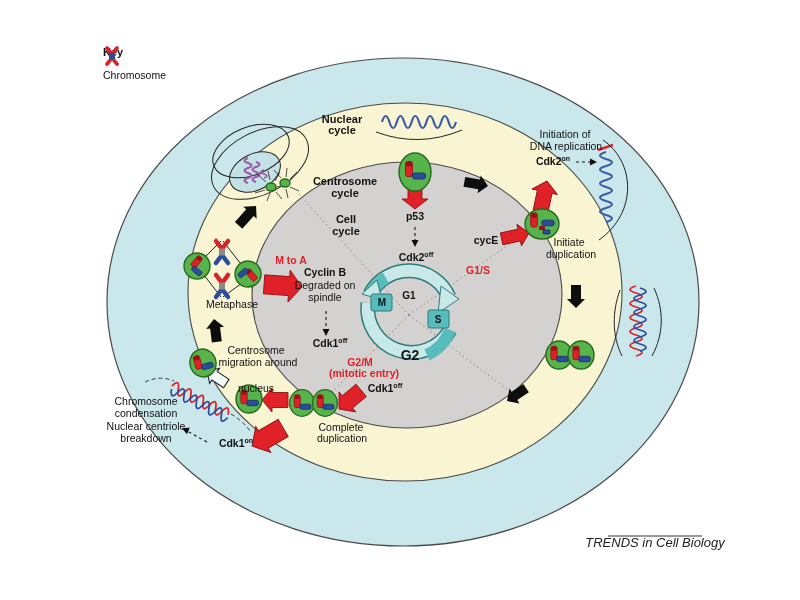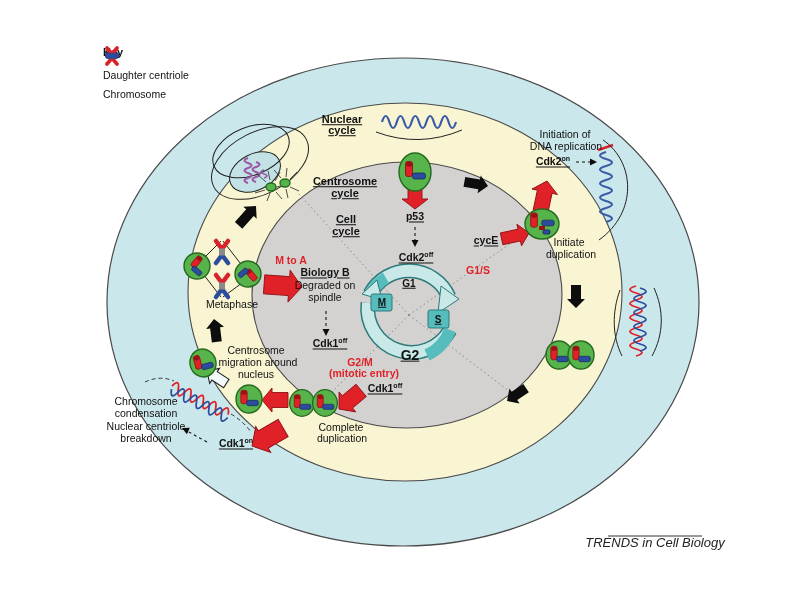--- a/index.html
+++ b/index.html
@@ -7,21 +7,21 @@
     --c-green:#56b44a; --c-red:#e02128; --c-blue:#2c4d9e;
     --c-teal-light:#c9e9e9; --c-teal-dark:#57bcbc; --c-purple:#9b59a8;
     --c-text-red:#e02128;
   }
   html,body{margin:0;padding:0;background:#fff;}
   .stage{position:relative;width:800px;height:600px;background:#fff;overflow:hidden;
          font-family:"Liberation Sans",sans-serif;}
   .stage svg{position:absolute;left:0;top:0;}
   .lbl{position:absolute;transform:translate(-50%,-50%);font-size:10.5px;line-height:1.05;
        color:#111;white-space:nowrap;}
-  .b{font-weight:bold;text-decoration:underline;}
+  .b{font-weight:bold;}
   .t11{font-size:11px;}
   .r{color:var(--c-text-red);font-weight:bold;}
   .it{font-style:italic;font-size:13px;color:#222;}
   sup{font-size:7px;line-height:0;font-weight:bold;}
   
   .el-outer{fill:var(--c-outer);stroke:#4a4a4a;stroke-width:1.2;}
   .el-ring{fill:var(--c-ring);stroke:#4a4a4a;stroke-width:1.1;}
   .el-disc{fill:var(--c-disc);stroke:#4a4a4a;stroke-width:1.1;}
   .green{fill:var(--c-green);stroke:#25691f;stroke-width:1.4;}
   .redfill{fill:var(--c-red);stroke:#8f1015;stroke-width:0.9;}
@@ -230,69 +230,63 @@
     <rect x="371" y="294" width="21" height="17" rx="2" class="tealpatch"></rect>
     <rect x="428" y="310" width="21" height="18" rx="2" class="tealpatch"></rect>
   </g>
 
   <line x1="608" y1="536" x2="702" y2="536" stroke="#333" stroke-width="1"></line>
 </svg>
 
 <div class="key">
   <div class="key-title">Key</div>
   <div class="key-row">
-    <svg width="18" height="19" viewBox="-9 -9.5 18 19">
-          <use href="#dpill"></use>
-        </svg>
-    <span>Daughter centriole</span>
-  </div>
-  <div class="key-row">
     <svg width="18" height="20" viewBox="-9 -10 18 20">
           <use href="#chromo-key"></use>
         </svg>
     <span>Chromosome</span>
   </div>
 </div>
 
 <div class="lbl b t11" style="left:342px;top:120px">Nuclear</div>
 <div class="lbl b t11" style="left:342px;top:131px">cycle</div>
 <div class="lbl b t11" style="left:345px;top:182px">Centrosome</div>
 <div class="lbl b t11" style="left:345px;top:194px">cycle</div>
 <div class="lbl b t11" style="left:346px;top:220px">Cell</div>
 <div class="lbl b t11" style="left:346px;top:232px">cycle</div>
 
 <div class="lbl b" style="left:415px;top:217px">p53</div>
 <div class="lbl b" style="left:416px;top:258px"><span>Cdk2</span><sup>off</sup></div>
 <div class="lbl b" style="left:486px;top:241px">cycE</div>
 <div class="lbl r" style="left:478px;top:271px">G1/S</div>
 <div class="lbl r" style="left:291px;top:261px">M to A</div>
-<div class="lbl b" style="left:325px;top:273px">Biology B</div>
+<div class="lbl b" style="left:325px;top:273px">Cyclin B</div>
 <div class="lbl" style="left:325px;top:286px">Degraded on</div>
 <div class="lbl" style="left:325px;top:298px">spindle</div>
 <div class="lbl b" style="left:330px;top:344px"><span>Cdk1</span><sup>off</sup></div>
 <div class="lbl r" style="left:360px;top:363px">G2/M</div>
 <div class="lbl r" style="left:364px;top:374px">(mitotic entry)</div>
 <div class="lbl b" style="left:385px;top:389px"><span>Cdk1</span><sup>off</sup></div>
 <div class="lbl" style="left:341px;top:428px">Complete</div>
 <div class="lbl" style="left:342px;top:439px">duplication</div>
 <div class="lbl" style="left:256px;top:351px">Centrosome</div>
 <div class="lbl" style="left:258px;top:363px">migration around</div>
-<div class="lbl" style="left:256px;top:375px">nucleus</div>
+<div class="lbl" style="left:256px;top:389px">nucleus</div>
 <div class="lbl" style="left:232px;top:305px">Metaphase</div>
 <div class="lbl" style="left:569px;top:243px">Initiate</div>
 <div class="lbl" style="left:571px;top:255px">duplication</div>
 <div class="lbl" style="left:565px;top:135px">Initiation of</div>
 <div class="lbl" style="left:566px;top:147px">DNA replication</div>
 <div class="lbl b" style="left:553px;top:162px"><span>Cdk2</span><sup>on</sup></div>
 <div class="lbl b" style="left:236px;top:444px"><span>Cdk1</span><sup>on</sup></div>
 <div class="lbl" style="left:146px;top:402px">Chromosome</div>
 <div class="lbl" style="left:146px;top:414px">condensation</div>
 <div class="lbl" style="left:146px;top:427px">Nuclear centriole</div>
 <div class="lbl" style="left:146px;top:439px">breakdown</div>
 
-<div class="lbl b" style="left:409px;top:284px;font-size:10px">G1</div>
+<div class="lbl b" style="left:409px;top:296px;font-size:10px">G1</div>
 <div class="lbl b" style="left:382px;top:303px;font-size:10px">M</div>
 <div class="lbl b" style="left:438px;top:320px;font-size:10px">S</div>
 <div class="lbl b" style="left:410px;top:355px;font-size:14px">G2</div>
 
 <div class="lbl it" style="left:655px;top:543px">TRENDS in Cell Biology</div>
 
 </div>
 
 </body></html>

